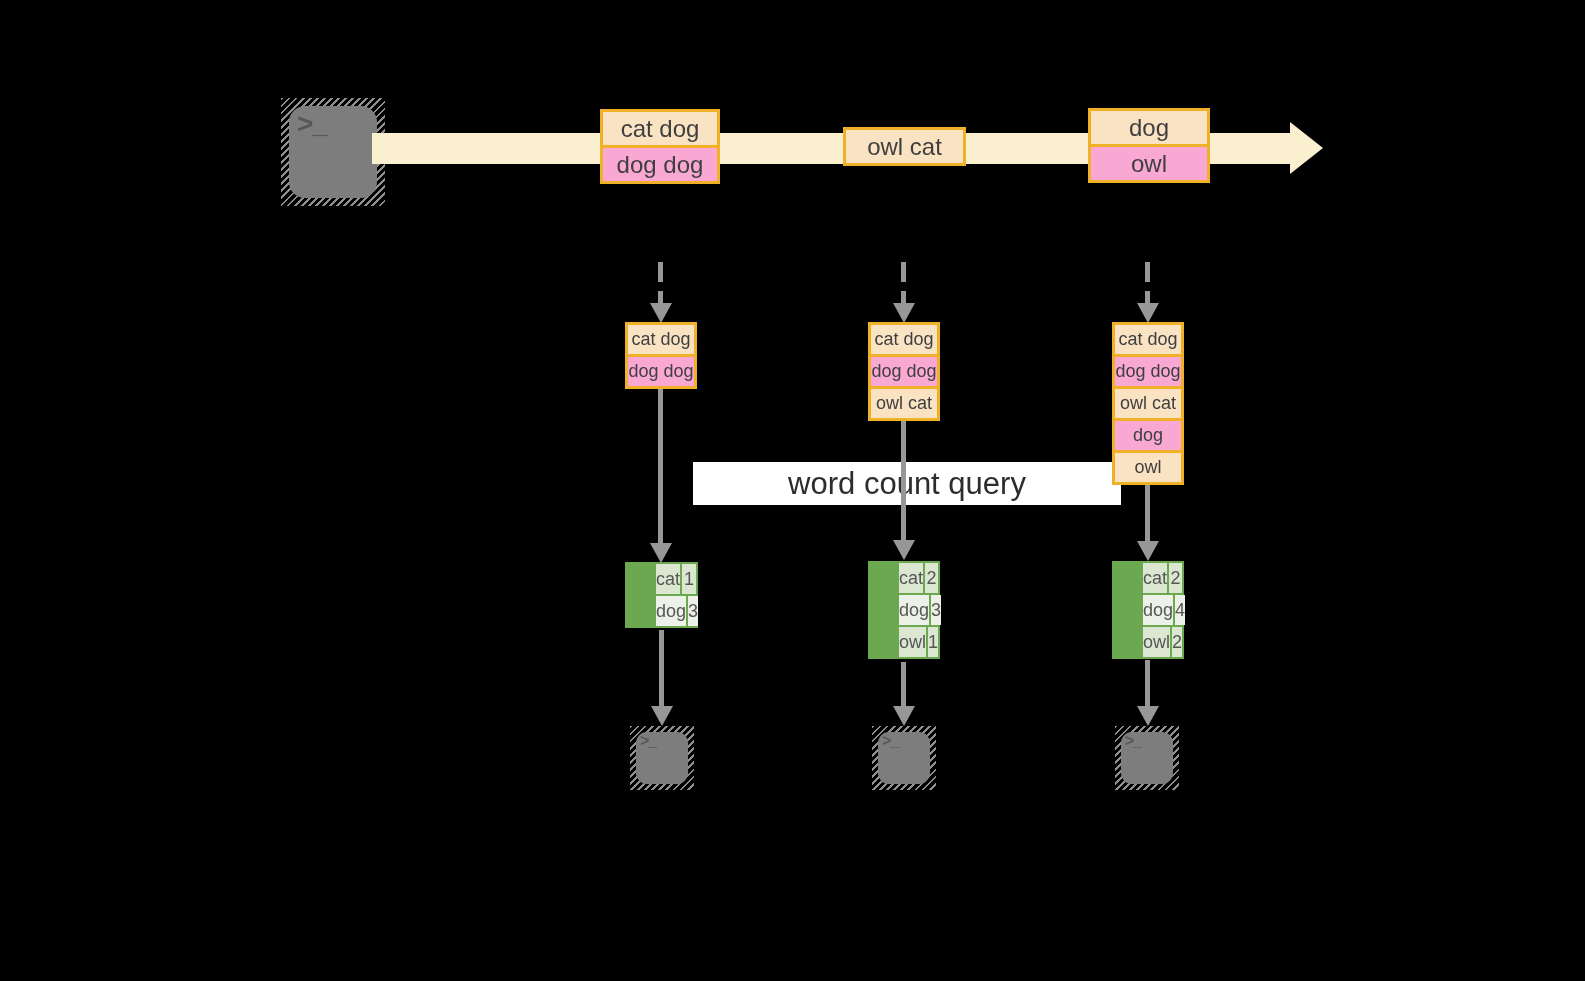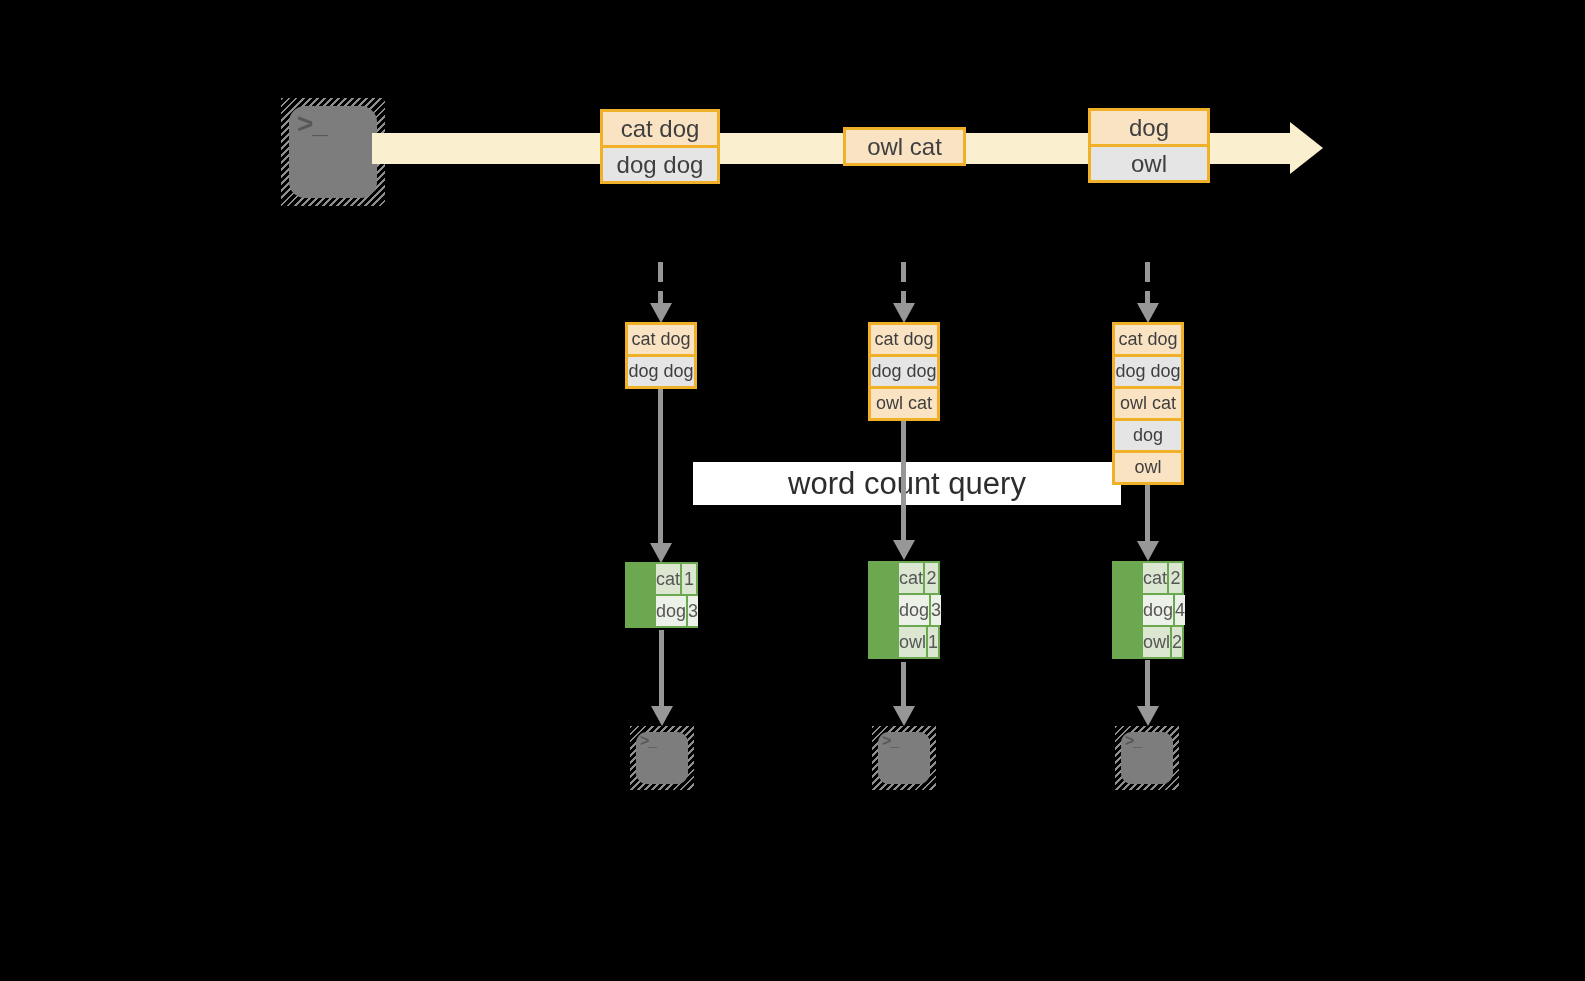--- a/index.html
+++ b/index.html
@@ -20,21 +20,21 @@
   .band{position:absolute;left:372px;top:133px;width:918px;height:31px;background:#faf0cf;z-index:1;}
   .band-head{position:absolute;left:1290px;top:122px;width:0;height:0;z-index:1;
              border-top:26px solid transparent;border-bottom:26px solid transparent;
              border-left:33px solid #faf0cf;}
 
   
   .obox{position:absolute;border:3px solid #f0b028;box-sizing:border-box;background:#f0b028;z-index:3;}
   .obox .cell{display:flex;align-items:center;justify-content:center;color:#3f3f3f;}
   .obox .cell + .cell{margin-top:3px;}
   .cell.peach{background:#fae3c3;}
-  .cell.cream{background:#e5e5e5;text-align:right;}
+  .cell.cream{background:#f9a8d4;text-align:right;}
   .batch .cell{height:33px;font-size:24px;}
   .stack .cell{height:29px;font-size:18px;}
   .stack{z-index:5;}
 
   
   .stem{position:absolute;width:5px;background:#979797;z-index:4;}
   .stem.dashed{background:repeating-linear-gradient(to bottom,
                #979797 0px,#979797 20px,rgba(0,0,0,0) 20px,rgba(0,0,0,0) 29px);}
   .ahead{position:absolute;width:0;height:0;z-index:4;
          border-left:11px solid transparent;border-right:11px solid transparent;

